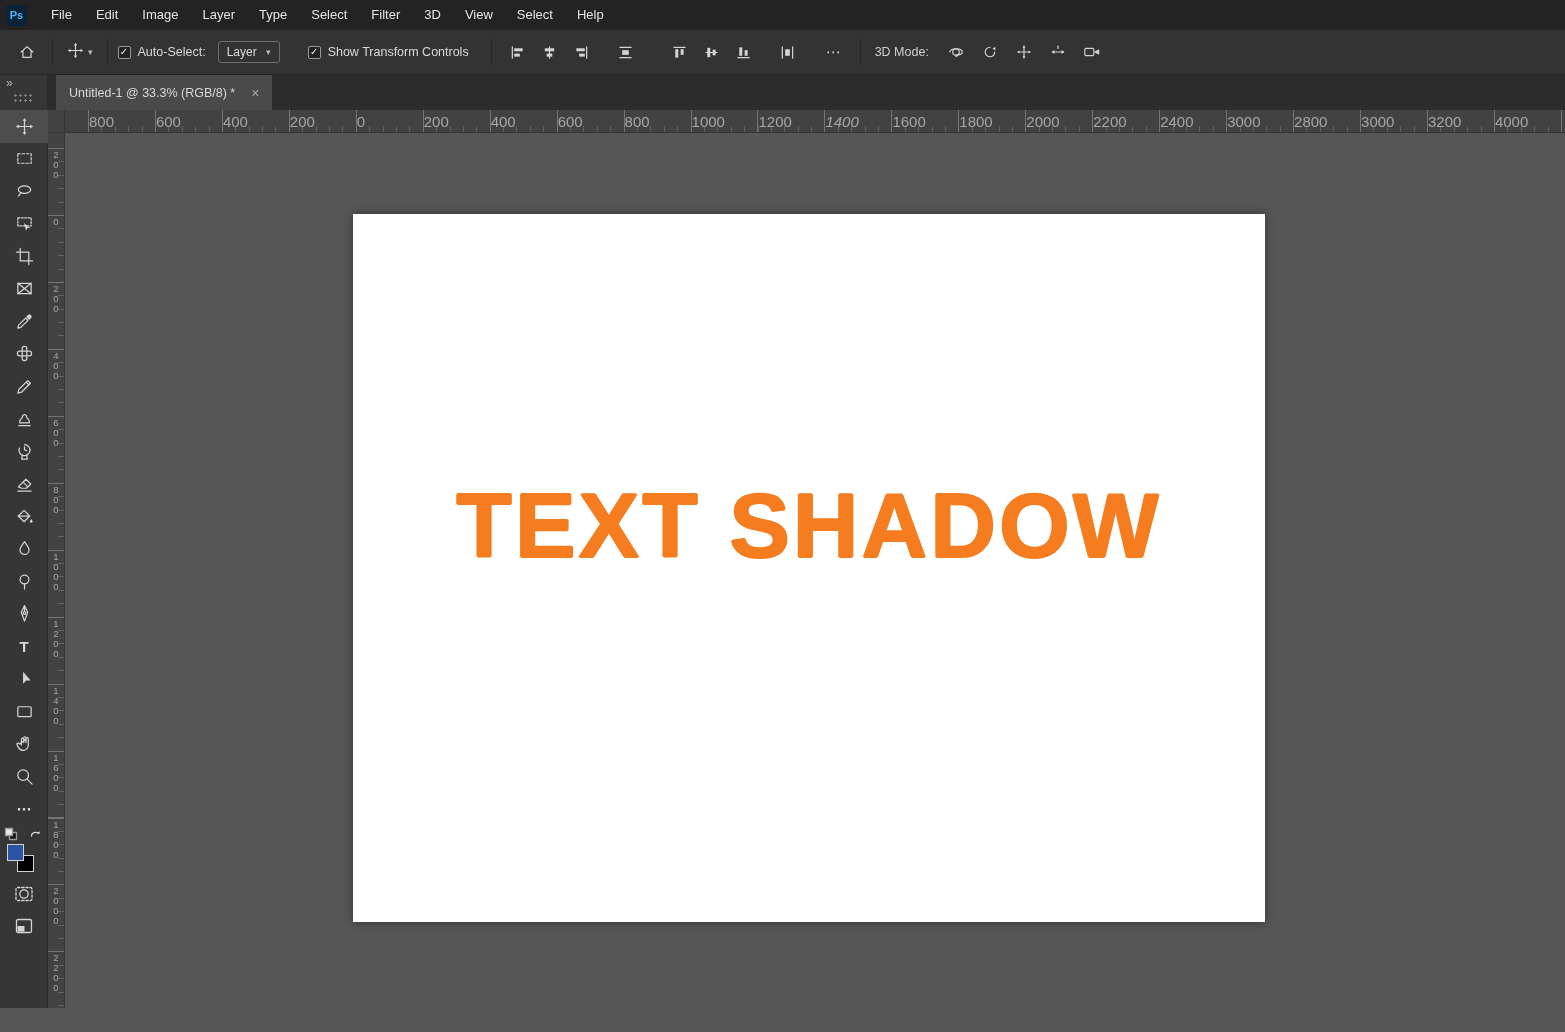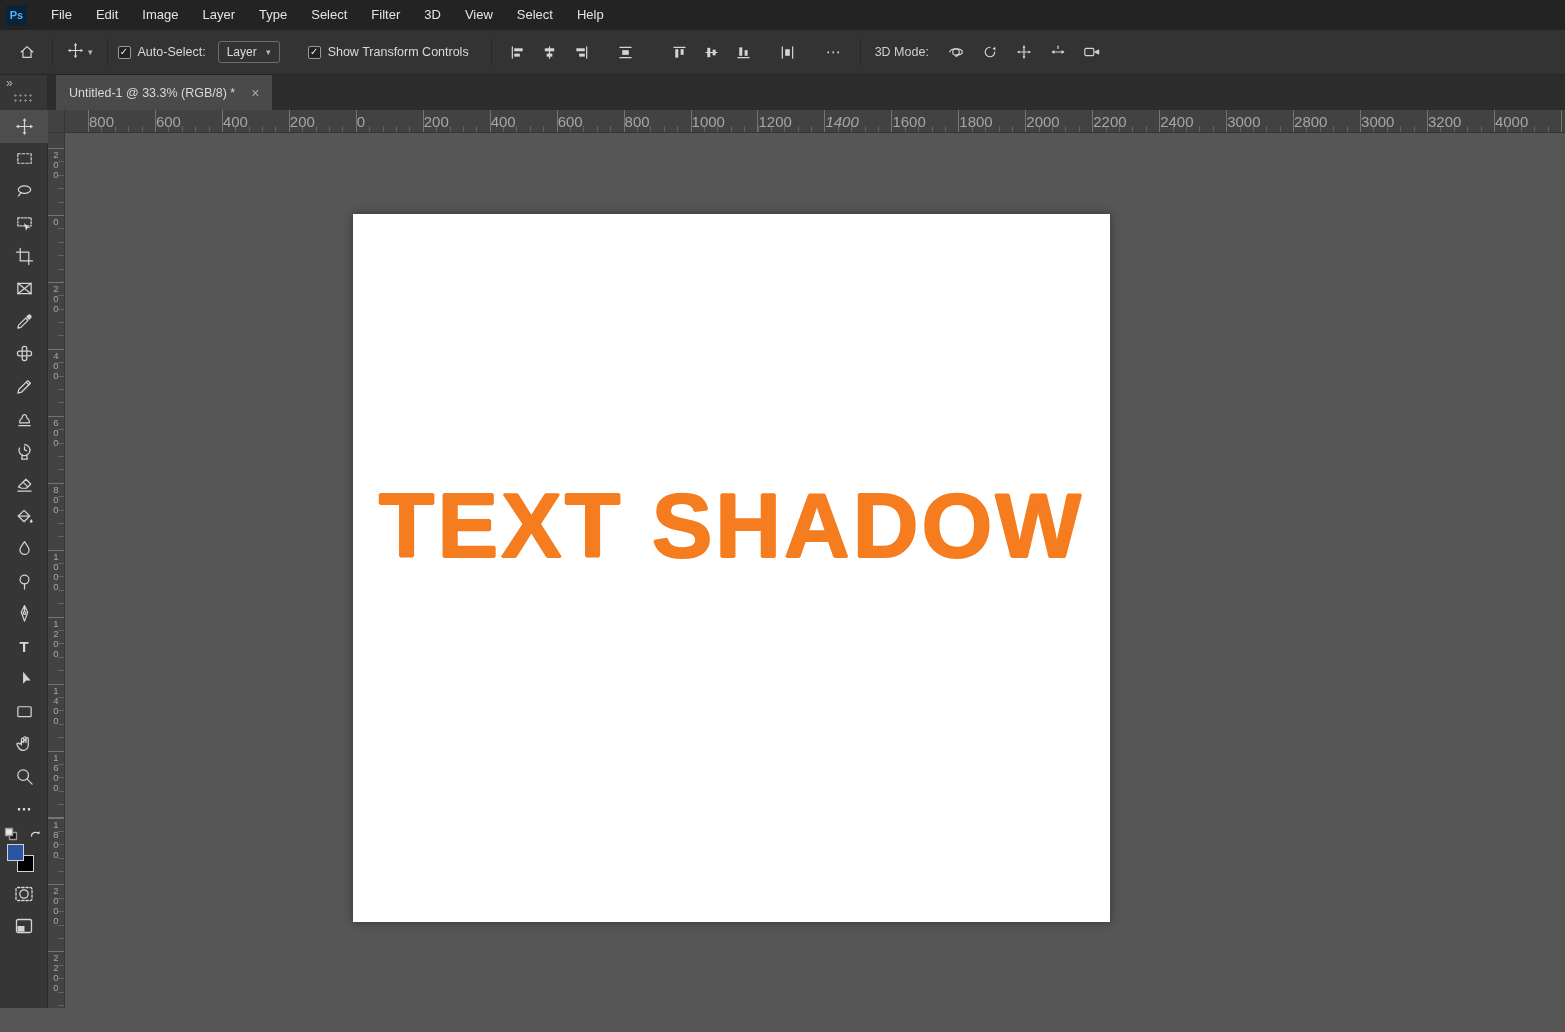--- a/index.html
+++ b/index.html
@@ -88,21 +88,21 @@
       repeating-linear-gradient(180deg,#747474 0 1px,transparent 1px 66.95px),
       repeating-linear-gradient(180deg,#626262 0 1px,transparent 1px 13.39px);
     background-size:100% 100%,6px 100%;
     background-position:0 14.5px,100% 14.5px;
     background-repeat:no-repeat,no-repeat}
   .ruler-v .lbl{position:absolute;left:3px;width:10px;font-size:9.5px;line-height:10px;color:#a6a6a6;
     white-space:pre;text-align:center}
 
   
   .canvas{position:absolute;left:65px;top:133px;right:0;bottom:24px;background:#565656;overflow:hidden}
-  .doc{position:absolute;left:288px;top:81px;width:757px;height:708px;background:#ffffff;
+  .doc{position:absolute;left:288px;top:81px;width:912px;height:708px;background:#ffffff;
     box-shadow:0 0 9px rgba(0,0,0,.38)}
   .doc-text{position:absolute;left:0;right:0;top:266px;text-align:center;line-height:1;
     font-size:91px;font-weight:bold;letter-spacing:3px;
     text-shadow:1px 0 currentColor,-1px 0 currentColor,0 1px currentColor,0 -1px currentColor}
 
   
   .statusbar{position:absolute;left:0;right:0;bottom:0;height:24px;background:#3e3e3e;
     border-top:1px solid #2d2d2d;display:flex;align-items:center;font-size:11.5px;color:#cfcfcf;z-index:6;
     padding-left:58px}
   .doc-info{margin-left:30px}

